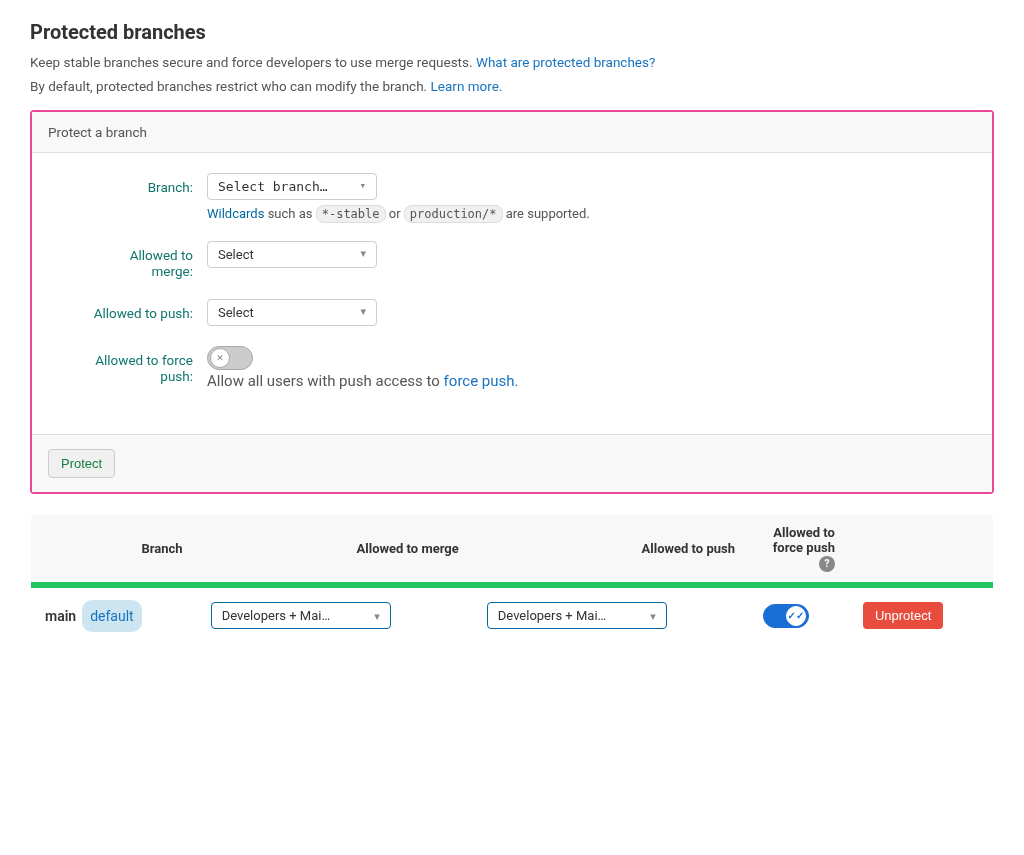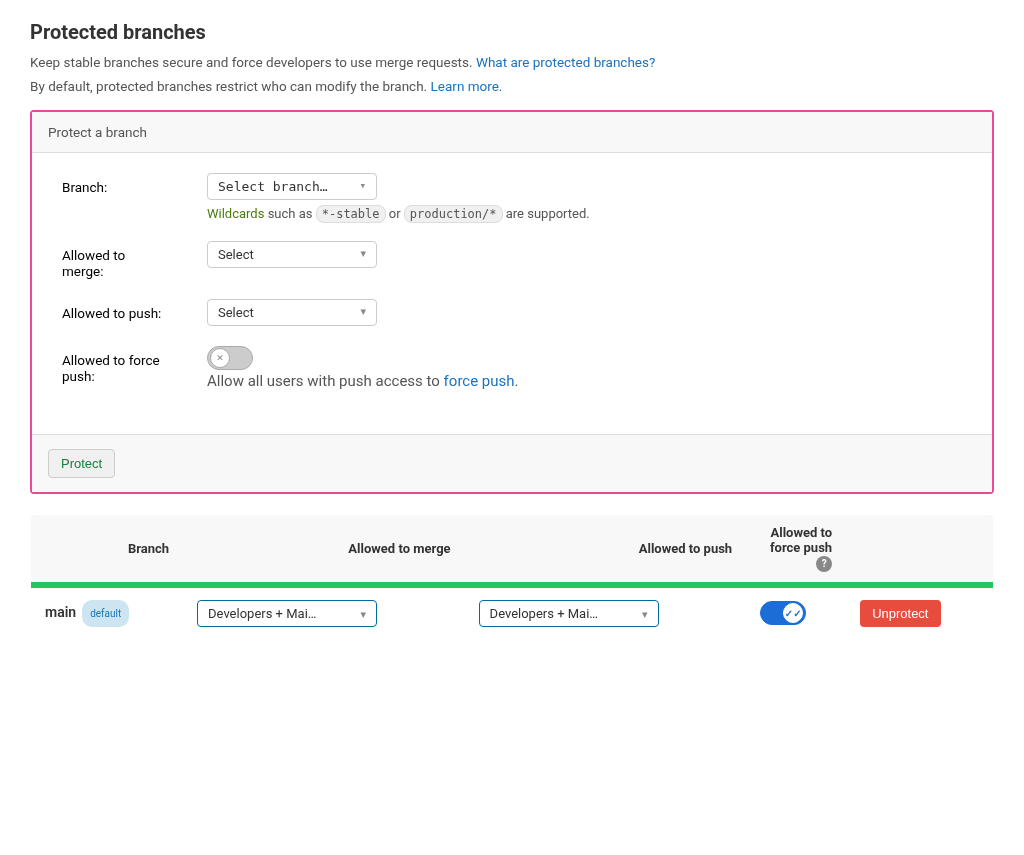--- a/index.html
+++ b/index.html
@@ -43,24 +43,25 @@
     .card-body {
       padding: 20px 30px 24px 30px;
     }
     .form-row {
       display: flex;
       align-items: flex-start;
       margin-bottom: 20px;
     }
     .form-label {
       width: 145px;
+      text-align: right;
       padding-right: 14px;
       padding-top: 6px;
       font-size: 13.5px;
-      color: #000000;
+      color: #0f766e;
       flex-shrink: 0;
     }
     .form-field {
       flex: 1;
     }
     .select-box {
       display: inline-flex;
       border: 1px solid #ccc;
       border-radius: 4px;
       padding: 5px 10px;
@@ -78,21 +79,21 @@
     .chevron {
       margin-left: 8px;
       color: #888;
       font-size: 11px;
     }
     .wildcard-hint {
       margin-top: 6px;
       font-size: 13px;
       color: #555;
     }
-    .wildcard-hint a { color: #4d7c0f; }
+    .wildcard-hint a { color: #0369a1; }
     code {
       background: #f0f0f0;
       border: 1px solid #ddd;
       border-radius: 8px;
       padding: 1px 5px;
       font-family: monospace;
       font-size: 12px;
     }
     .toggle-wrapper {
       display: flex;
@@ -179,21 +180,21 @@
     }
     .branch-table tr:last-child td { border-bottom: none; }
     .branch-name {
       font-weight: 600;
       font-size: 14px;
     }
     .badge {
       display: inline-block;
       padding: 8px 8px;
       border-radius: 10px;
-      font-size: 10px;
+      font-size: 14px;
       margin-left: 6px;
     }
     .badge-default {
       background: #cce5f0;
       color: #1a73c1;
     }
     .th-force {
       width: 100px;
     }
     .select-box-table {

